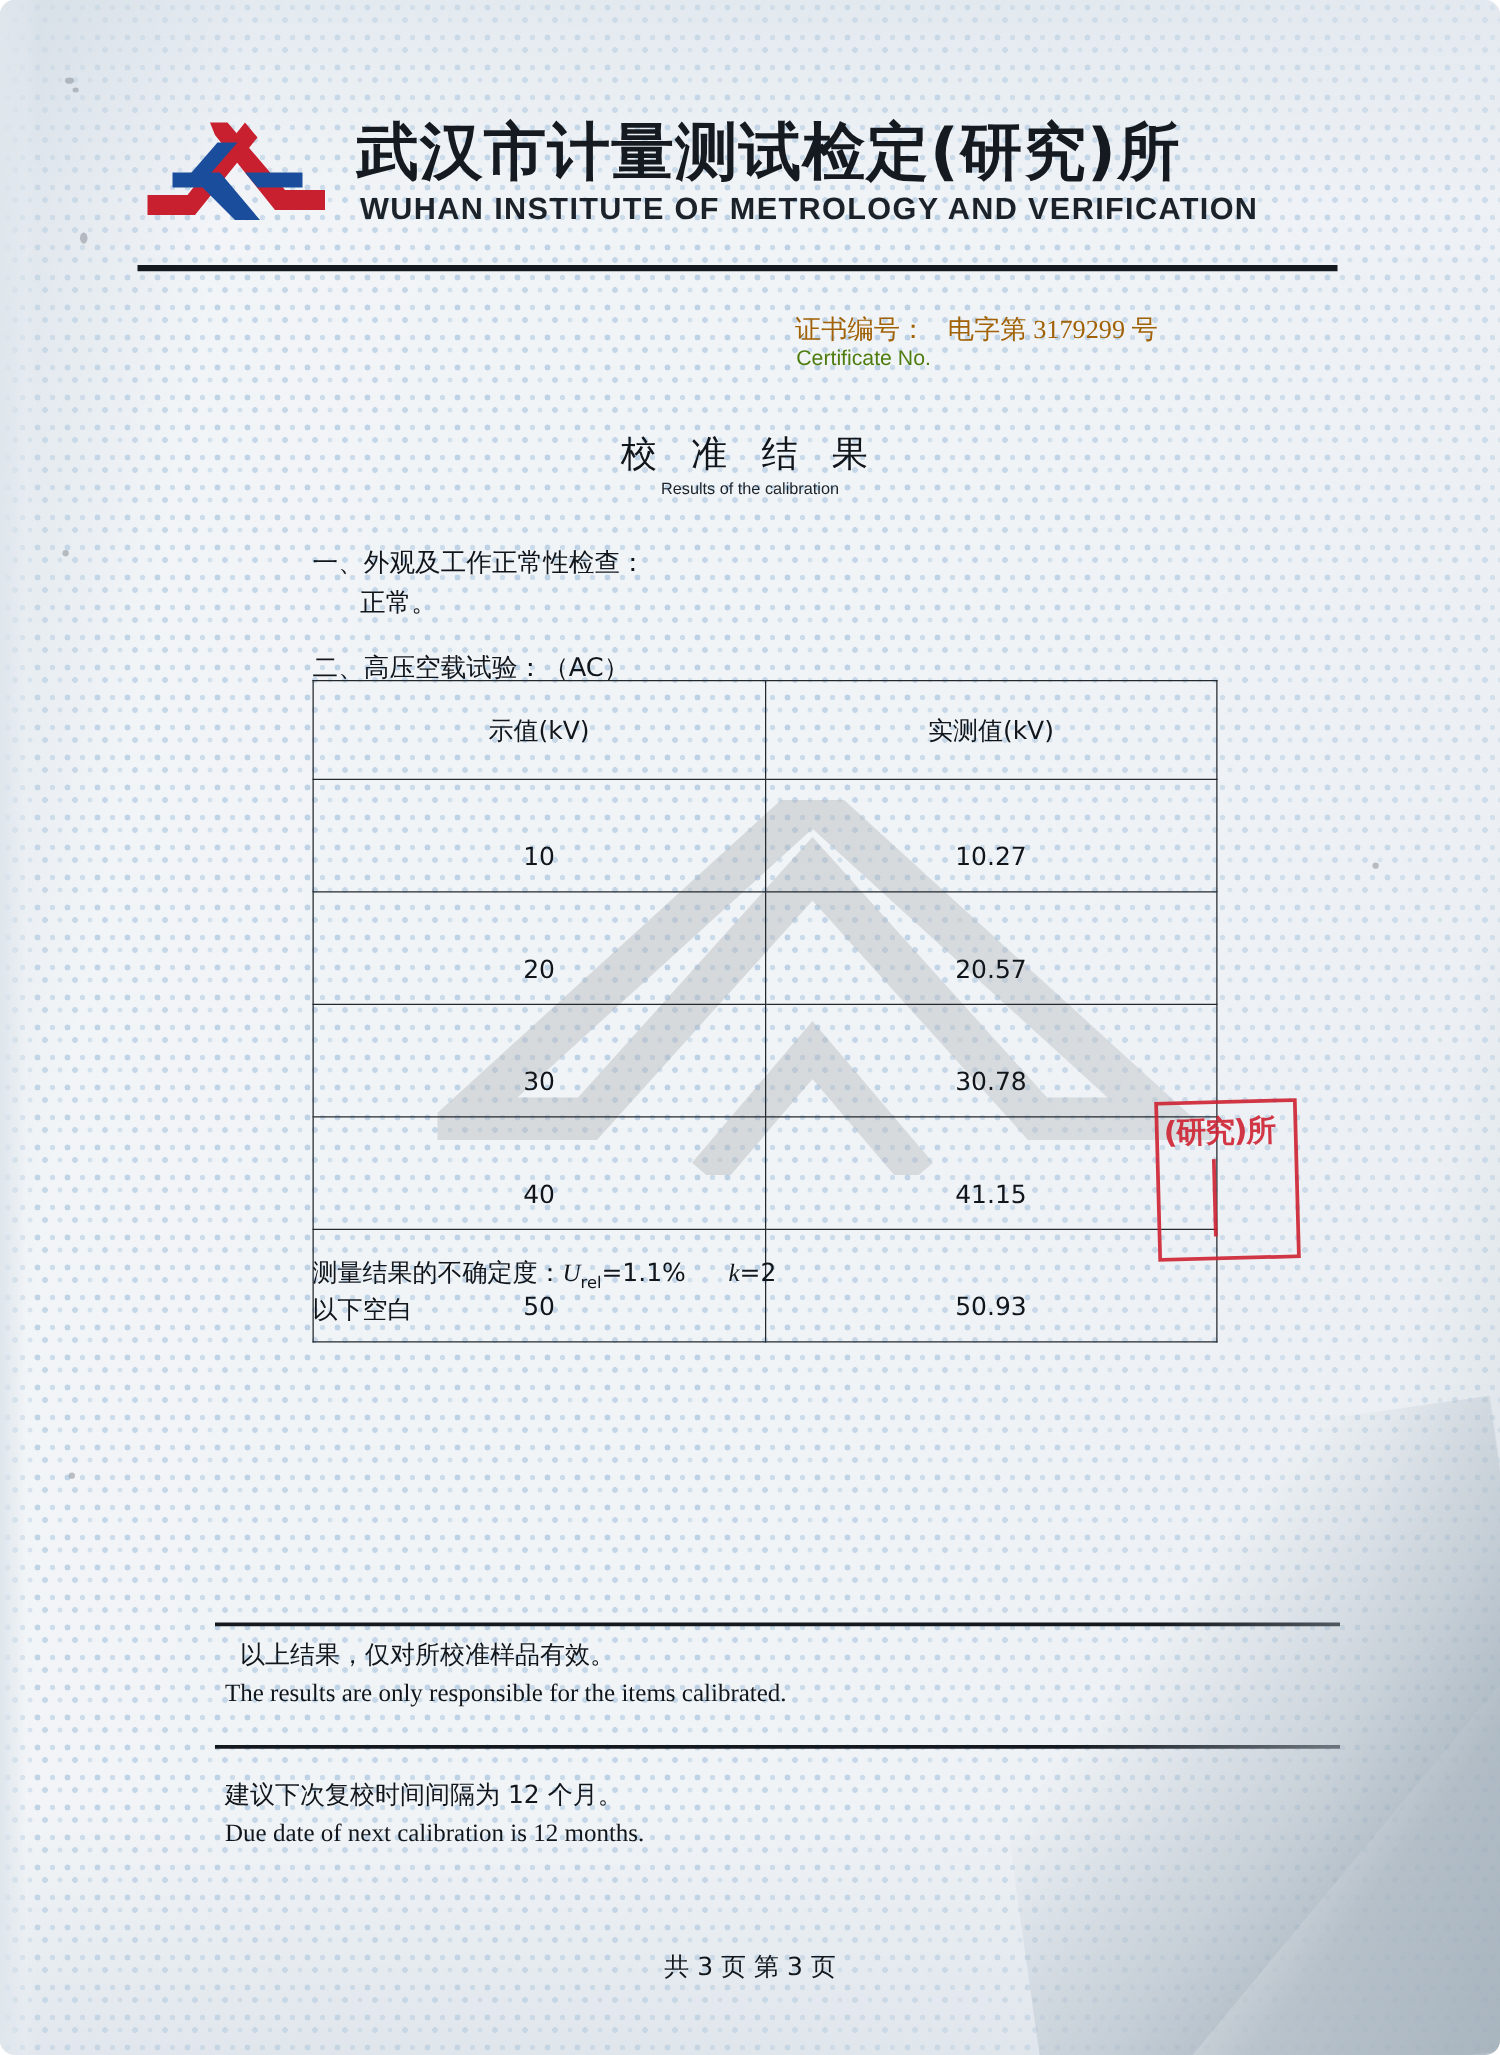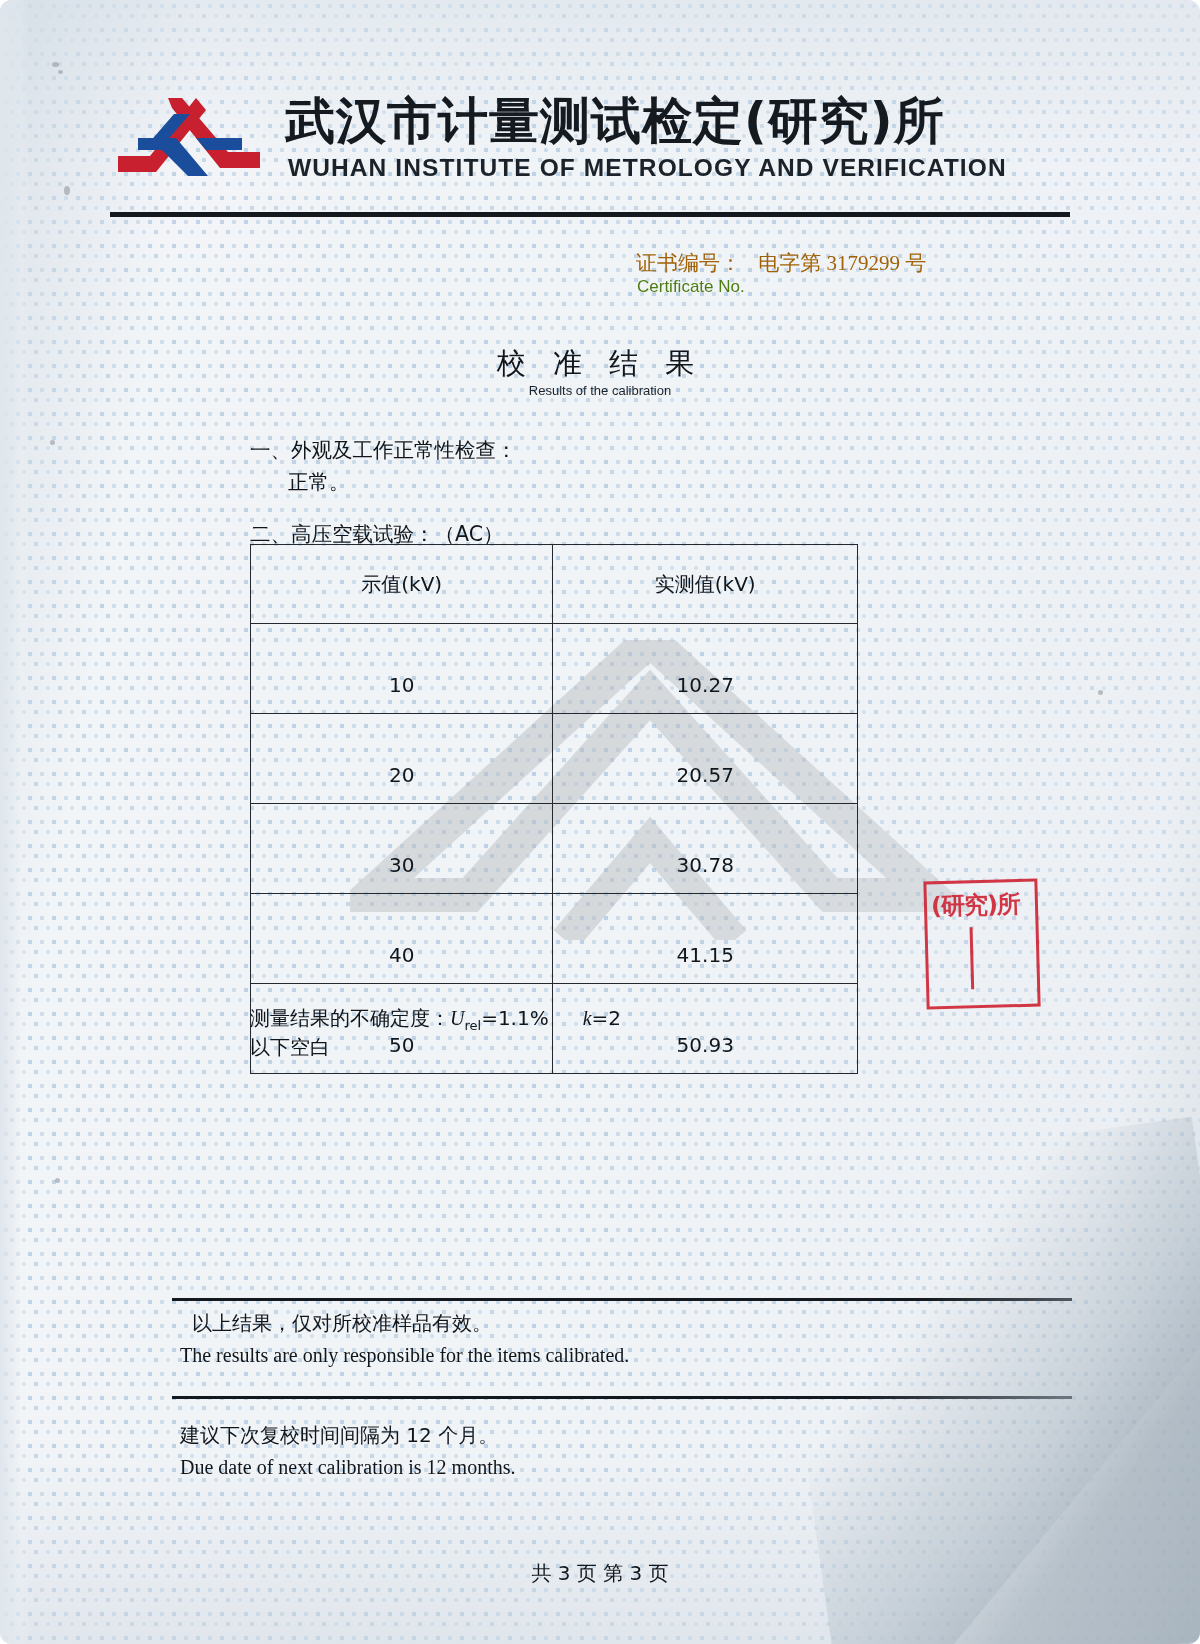--- a/index.html
+++ b/index.html
@@ -196,21 +196,21 @@
     font-size: 20.5px;
     color: #10161c;
     white-space: nowrap;
   }
 
   
   .result-table {
     position: absolute;
     left: 250px;
     top: 544px;
-    width: 608px;
+    width: 724px;
     border-collapse: collapse;
     background: transparent;
   }
   .result-table th,
   .result-table td {
     border: 1.6px solid #23292f;
     text-align: center;
     font-family: "DejaVu Sans", sans-serif;
     font-size: 20px;
     color: #10161c;

